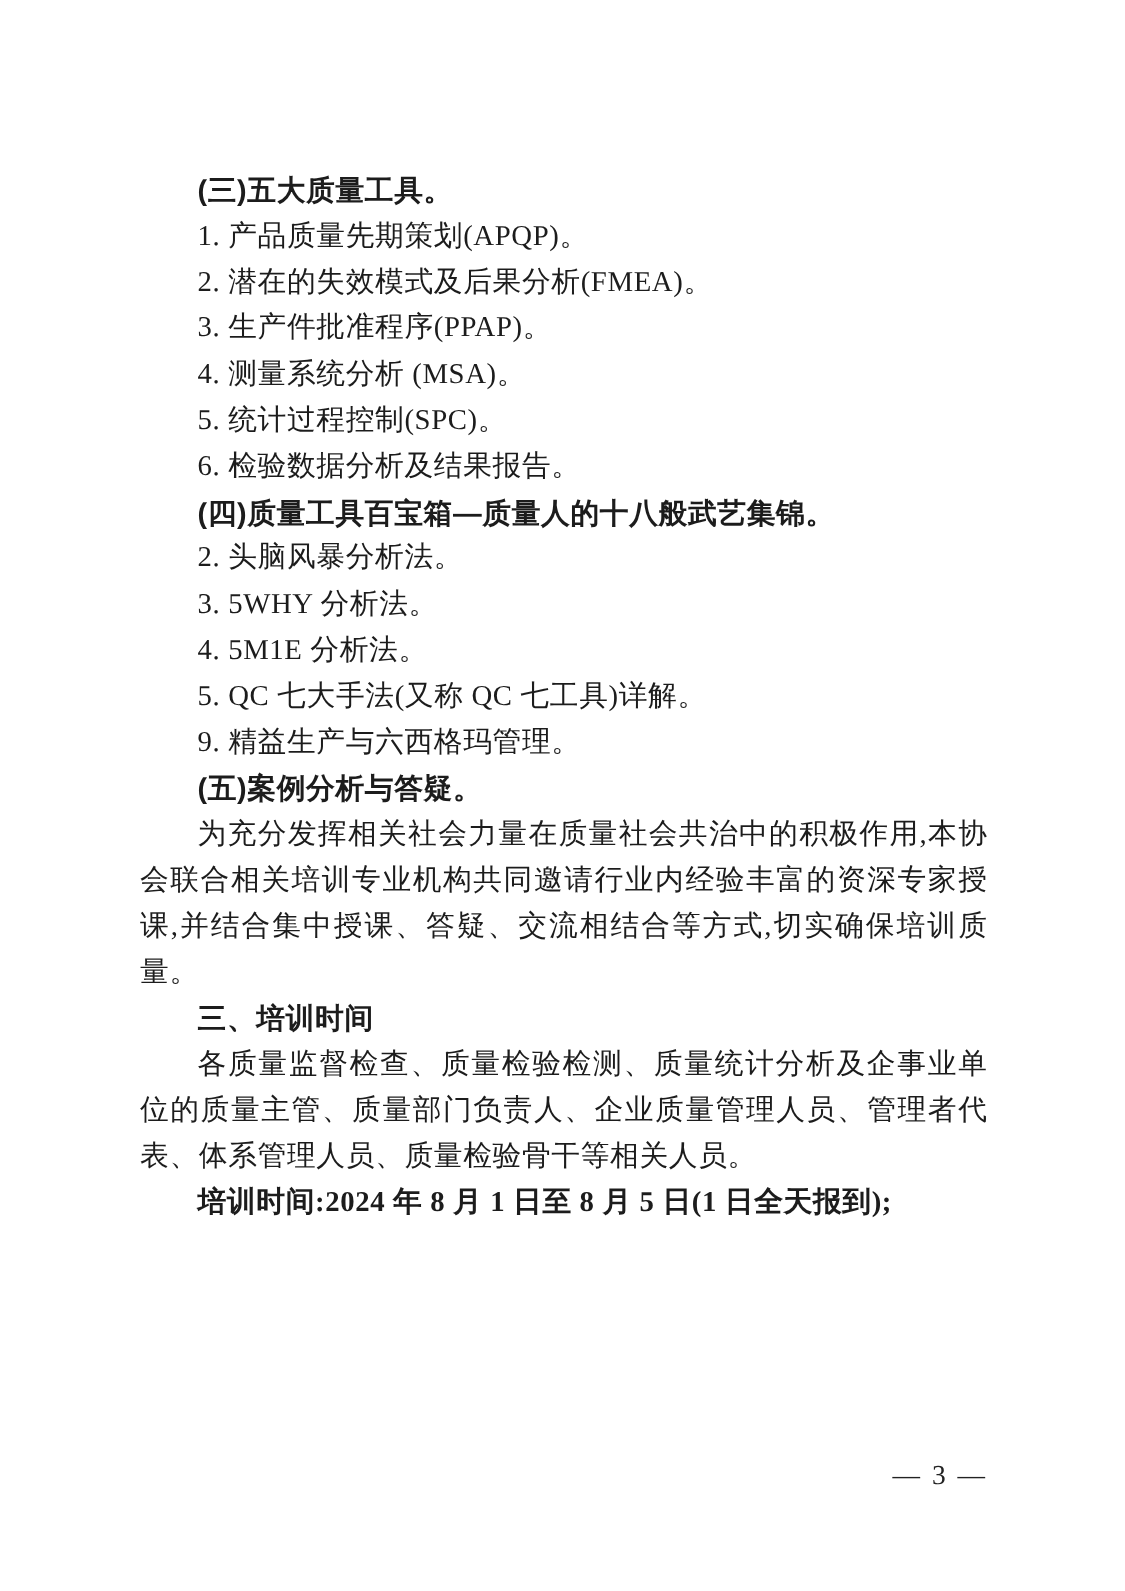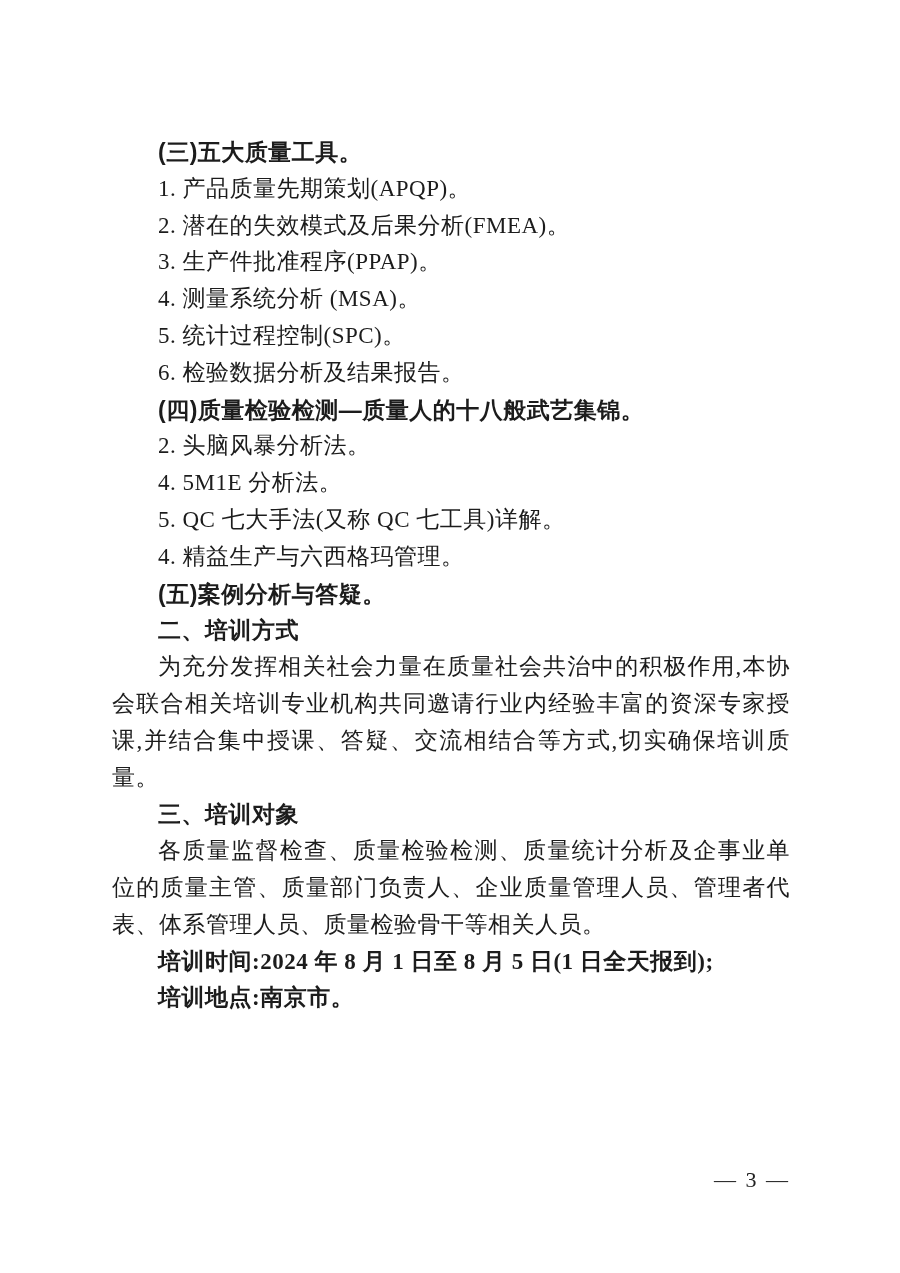--- a/index.html
+++ b/index.html
@@ -63,28 +63,27 @@
 
 <div class="page">
   <div class="content">
     <p class="line heading">(三)五大质量工具。</p>
     <p class="line item">1. 产品质量先期策划(APQP)。</p>
     <p class="line item">2. 潜在的失效模式及后果分析(FMEA)。</p>
     <p class="line item">3. 生产件批准程序(PPAP)。</p>
     <p class="line item">4. 测量系统分析 (MSA)。</p>
     <p class="line item">5. 统计过程控制(SPC)。</p>
     <p class="line item">6. 检验数据分析及结果报告。</p>
-    <p class="line heading">(四)质量检验检测—质量人的十八般武艺集锦。</p>
+    <p class="line heading">(四)质量工具百宝箱—质量人的十八般武艺集锦。</p>
     <p class="line item">2. 头脑风暴分析法。</p>
+    <p class="line item">3. 5WHY 分析法。</p>
     <p class="line item">4. 5M1E 分析法。</p>
     <p class="line item">5. QC 七大手法(又称 QC 七工具)详解。</p>
-    <p class="line item">4. 精益生产与六西格玛管理。</p>
+    <p class="line item">9. 精益生产与六西格玛管理。</p>
     <p class="line heading">(五)案例分析与答疑。</p>
-    <p class="line heading">二、培训方式</p>
     <p class="line para">为充分发挥相关社会力量在质量社会共治中的积极作用,本协会联合相关培训专业机构共同邀请行业内经验丰富的资深专家授课,并结合集中授课、答疑、交流相结合等方式,切实确保培训质量。</p>
-    <p class="line heading">三、培训对象</p>
+    <p class="line heading">三、培训时间</p>
     <p class="line para">各质量监督检查、质量检验检测、质量统计分析及企事业单位的质量主管、质量部门负责人、企业质量管理人员、管理者代表、体系管理人员、质量检验骨干等相关人员。</p>
     <p class="line plain">培训时间:2024 年 8 月 1 日至 8 月 5 日(1 日全天报到);</p>
-    <p class="line plain">培训地点:南京市。</p>
   </div>
 
   <div class="footer">— 3 —</div>
 </div>
 
 </body></html>

